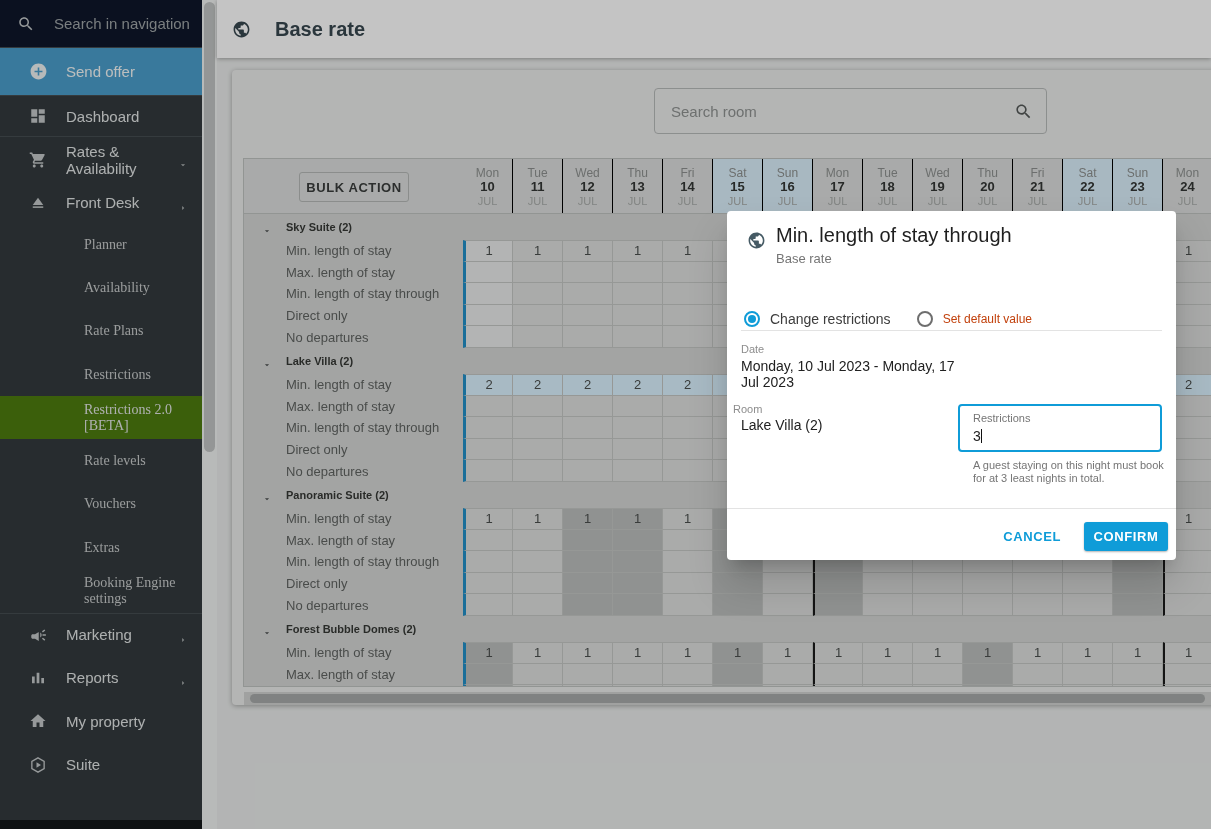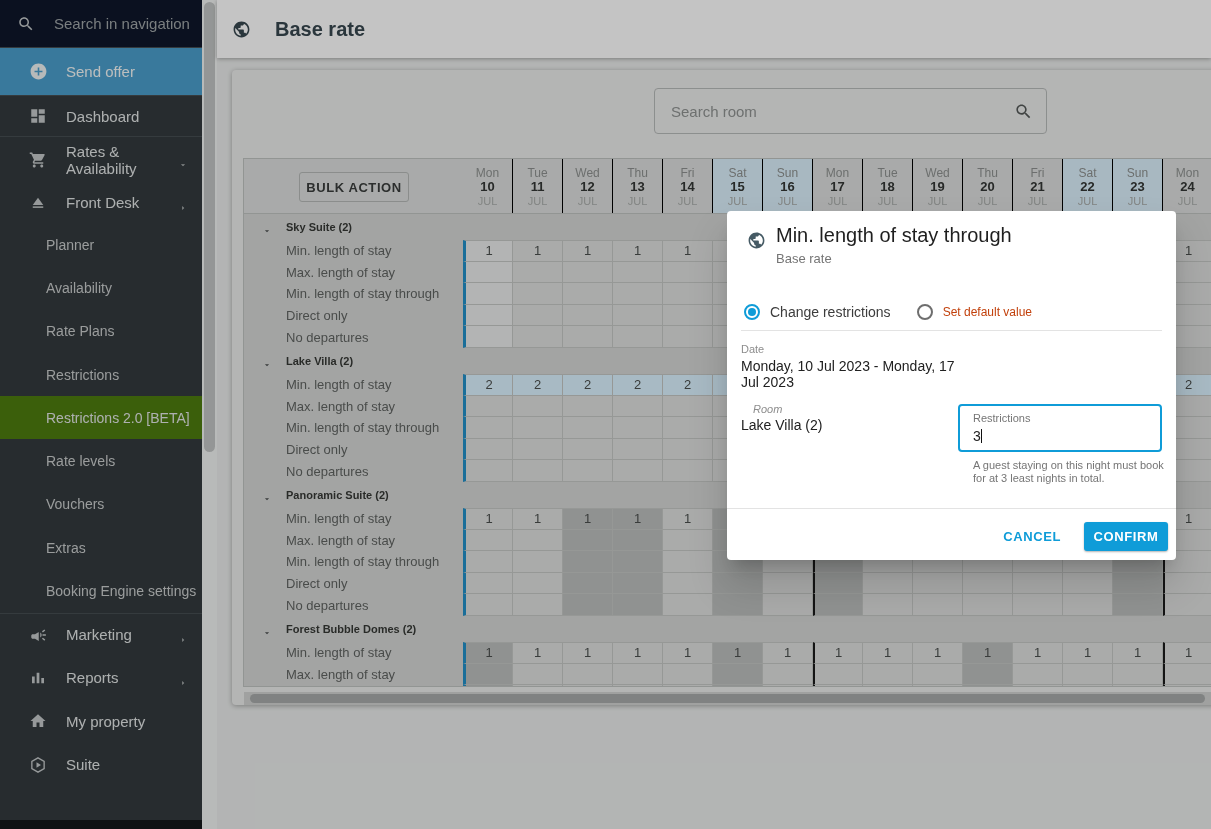--- a/index.html
+++ b/index.html
@@ -10,21 +10,21 @@
   
   .sidebar { position:absolute; left:0; top:0; width:202px; height:829px; background:#333a3e; z-index:1; }
   .sb-row { display:flex; align-items:center; color:#e2e5e5; cursor:pointer; }
   .sb-search { height:47px; background:#0f172a; padding-left:12px; }
   .sb-search .ph { color:#9fa5a7; font-size:15px; margin-left:18px; }
   .sb-item { height:43.5px; font-size:15px; padding-left:24px; position:relative; }
   .sb-item.compact { height:41px; }
   .sb-item.tall { height:46px; }
   .sb-item.sendoffer { height:48px; background:#4b9ecb; color:#f4f7f7; }
   .sb-item .lbl { margin-left:18px; line-height:17px; max-width:120px; }
-  .sb-sub { height:43.3px; font-size:14px; color:#c9cccc; padding-left:46px; }
+  .sb-sub { height:43.3px; font-size:14px; color:#c9cccc; padding-left:84px;font-family:Liberation Serif, serif; }
   .sb-sub.active { background:#4d7c0f; color:#e3e6e6; }
   .sb-div { border-top:1px solid #454d51; }
   .sb-ico { width:20px; height:20px; color:#c4c8c9; flex:0 0 20px; display:flex; align-items:center; justify-content:center; margin-left:4px; }
   .sendoffer .sb-ico { color:#eef2f2; }
   .sb-chev { position:absolute; right:14px; color:#aeb2b3; width:10px; height:10px; display:flex; }
   .sb-bottom { position:absolute; left:0; bottom:0; width:202px; height:9px; background:#141819; }
 
   
   .vscroll { position:absolute; left:202px; top:0; width:15px; height:829px; background:#f0f2f1; z-index:1; }
   .vthumb { position:absolute; left:2px; top:2px; width:11px; height:450px; background:#c1c4c3; border-radius:6px; }
@@ -72,33 +72,33 @@
   .hscroll { position:absolute; left:12px; top:622px; width:984px; height:13px; background:#d0d2d1; }
   .hthumb { position:absolute; left:6px; top:2px; width:955px; height:9px; background:#a7aaa9; border-radius:5px; }
 
   
   .backdrop { position:absolute; left:0; top:0; width:1211px; height:829px; background:rgba(0,0,0,.23); z-index:10; }
   .dialog { position:absolute; left:727px; top:211px; width:449px; height:349px; background:#fff; border-radius:4px; z-index:11;
             box-shadow:0 11px 15px -7px rgba(0,0,0,.2), 0 24px 38px 3px rgba(0,0,0,.14); }
   .dlg-globe { position:absolute; left:20px; top:20px; width:19px; height:19px; color:#455a64; }
   .dlg-title { position:absolute; left:49px; top:13px; font-size:20px; color:#1f1f1f; }
   .dlg-sub { position:absolute; left:49px; top:40px; font-size:13px; color:#757575; }
-  .radio-row { position:absolute; left:17px; top:93px; display:flex; align-items:center; }
+  .radio-row { position:absolute; left:17px; top:100px; display:flex; align-items:center; }
   .radio { width:16px; height:16px; border-radius:50%; position:relative; flex:0 0 16px; cursor:pointer; }
   .radio.on { border:2px solid #0f9cd8; }
   .radio.on::after { content:""; position:absolute; left:2px; top:2px; width:8px; height:8px; border-radius:50%; background:#0f9cd8; }
   .radio.off { border:2px solid #6e6e6e; }
   .radio-lbl1 { font-size:14px; color:#3c3c3c; margin:0 0 0 10px; cursor:pointer; }
   .radio-lbl2 { font-size:12px; color:#c2410c; margin:0 0 0 10px; cursor:pointer; }
   .radio-gap { width:26px; }
   .dlg-div1 { position:absolute; left:14px; right:14px; top:119px; border-top:1px solid #e3e3e3; }
   .sm-label { position:absolute; font-size:11px; color:#8d8d8d; }
   .dlg-date-lbl { left:14px; top:132px; }
   .dlg-date-val { position:absolute; left:14px; top:147px; width:228px; font-size:14px; color:#212121; line-height:16px; }
-  .dlg-room-lbl { left:26px; top:192px;font-style:italic; }
+  .dlg-room-lbl { left:6px; top:192px; }
   .dlg-room-val { position:absolute; left:14px; top:206px; font-size:14px; color:#212121; }
   .dlg-input { position:absolute; left:231px; top:193px; width:204px; height:48px; border:2px solid #0f9cd8; border-radius:4px; background:#fff; cursor:text; }
   .dlg-input .ilabel { position:absolute; left:13px; top:6px; font-size:11px; color:#757575; }
   .dlg-input .ival { position:absolute; left:13px; top:22px; font-size:14px; color:#212121; }
   .caret { display:inline-block; width:1px; height:14px; background:#111; vertical-align:-2px; }
   .dlg-helper { position:absolute; left:246px; top:248px; width:192px; font-size:11px; line-height:13px; color:#757575; }
   .dlg-div2 { position:absolute; left:0; right:0; top:297px; border-top:1px solid #e3e3e3; }
   .dlg-actions { position:absolute; right:8px; top:308px; display:flex; align-items:center; }
   .btn-cancel { background:none; border:none; font-family:inherit; color:#0f9cd8; font-size:13px; font-weight:bold; letter-spacing:.6px; padding:10px 14px; cursor:pointer; }
   .btn-confirm { background:#0f9cd8; border:none; border-radius:3px; font-family:inherit; color:#fff; font-size:13px; font-weight:bold; letter-spacing:.6px; width:84px; height:29px; margin-left:9px; cursor:pointer; box-shadow:0 1px 2px rgba(0,0,0,.3); }

